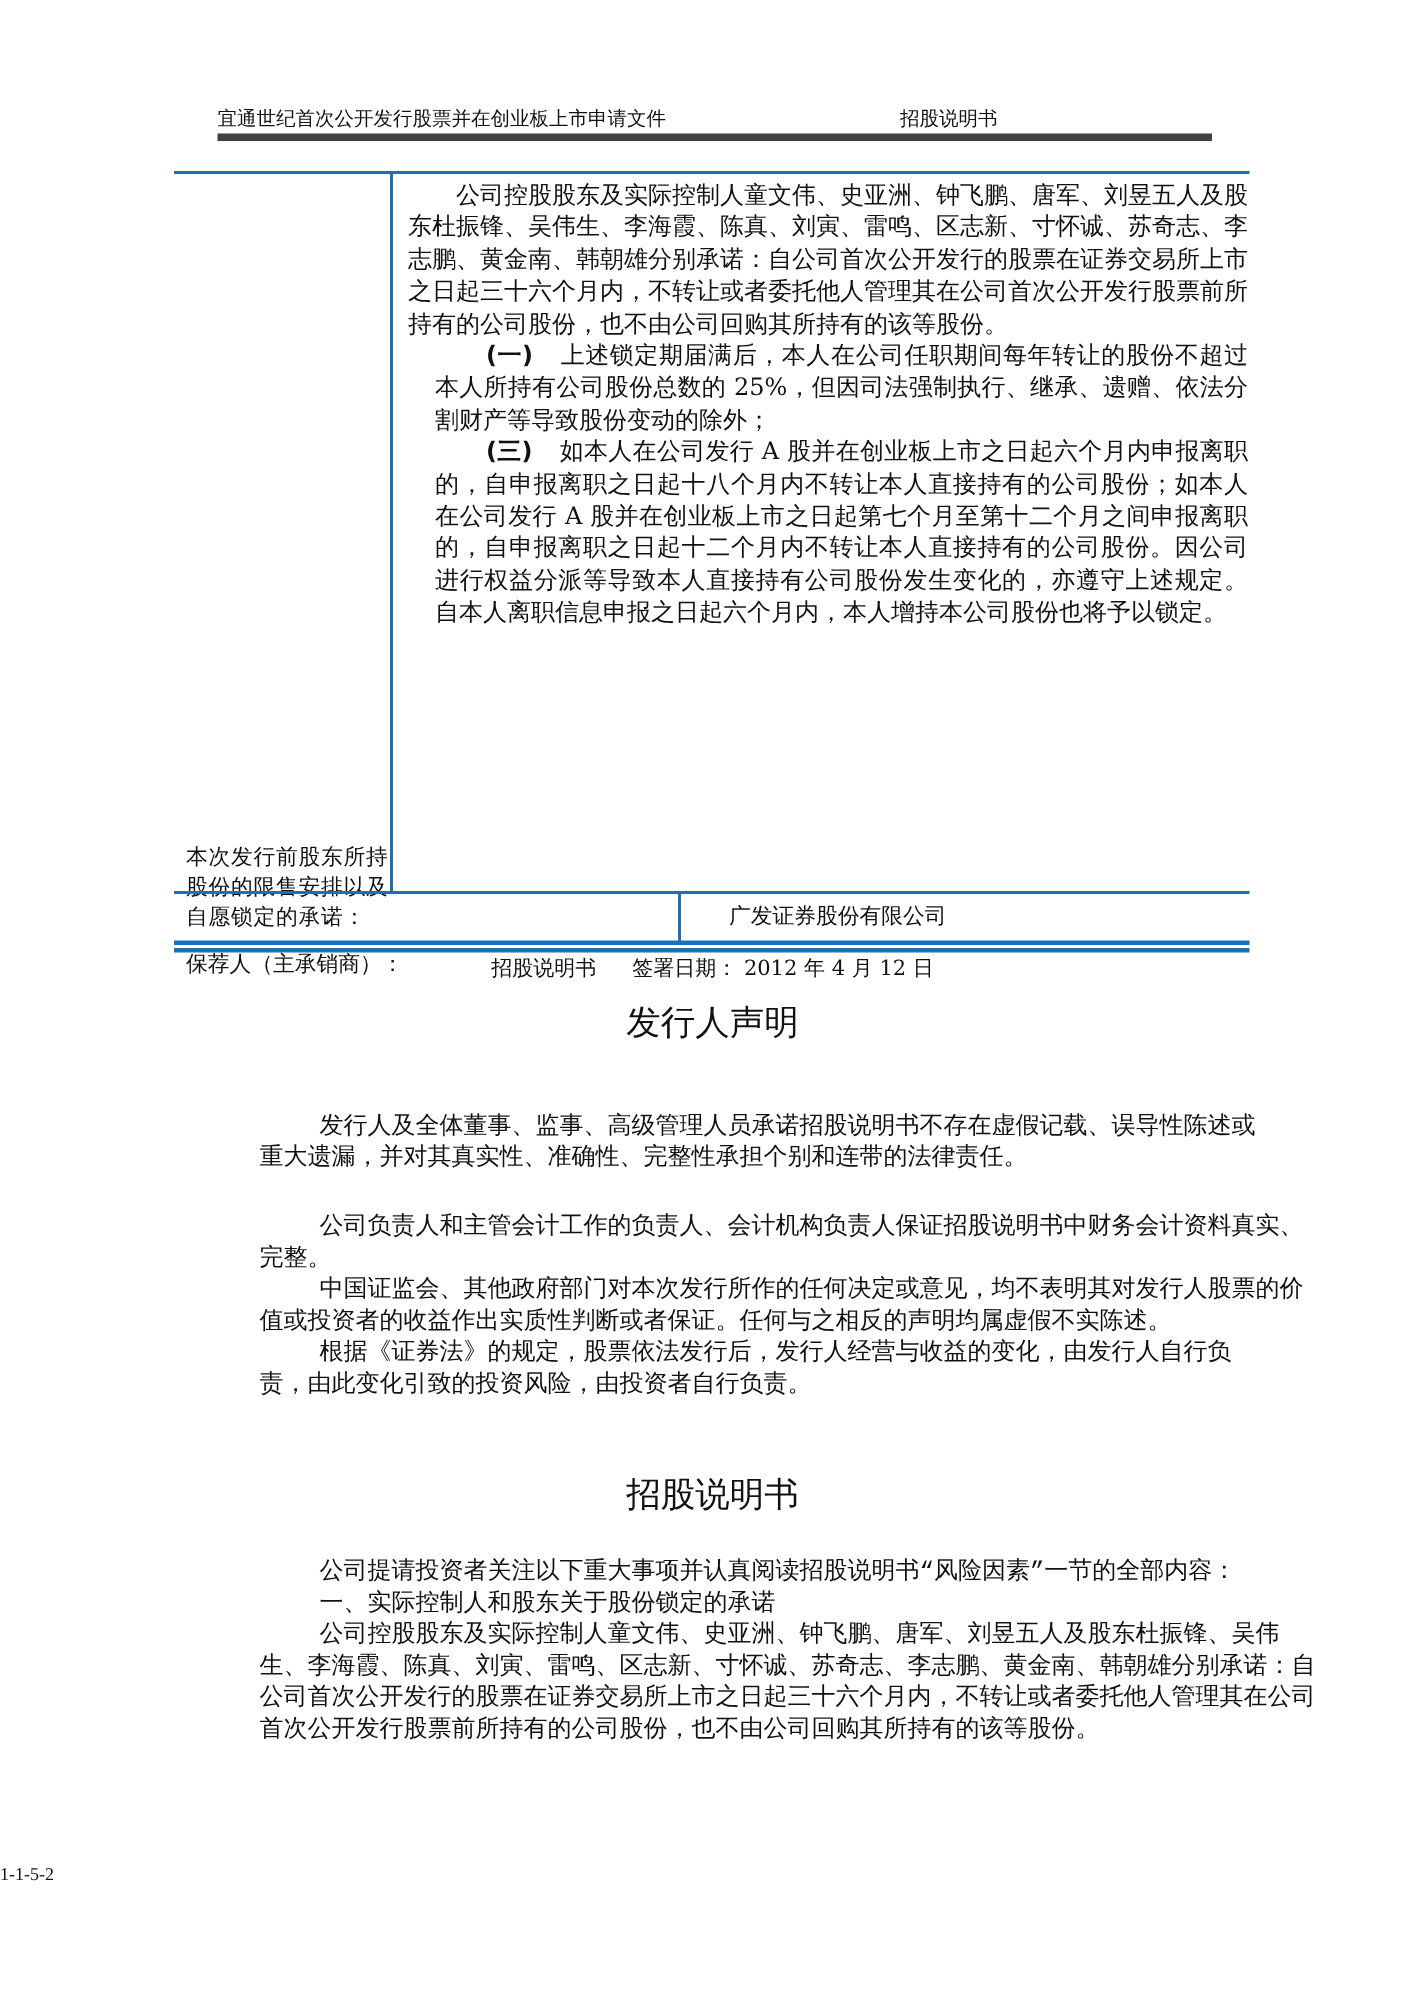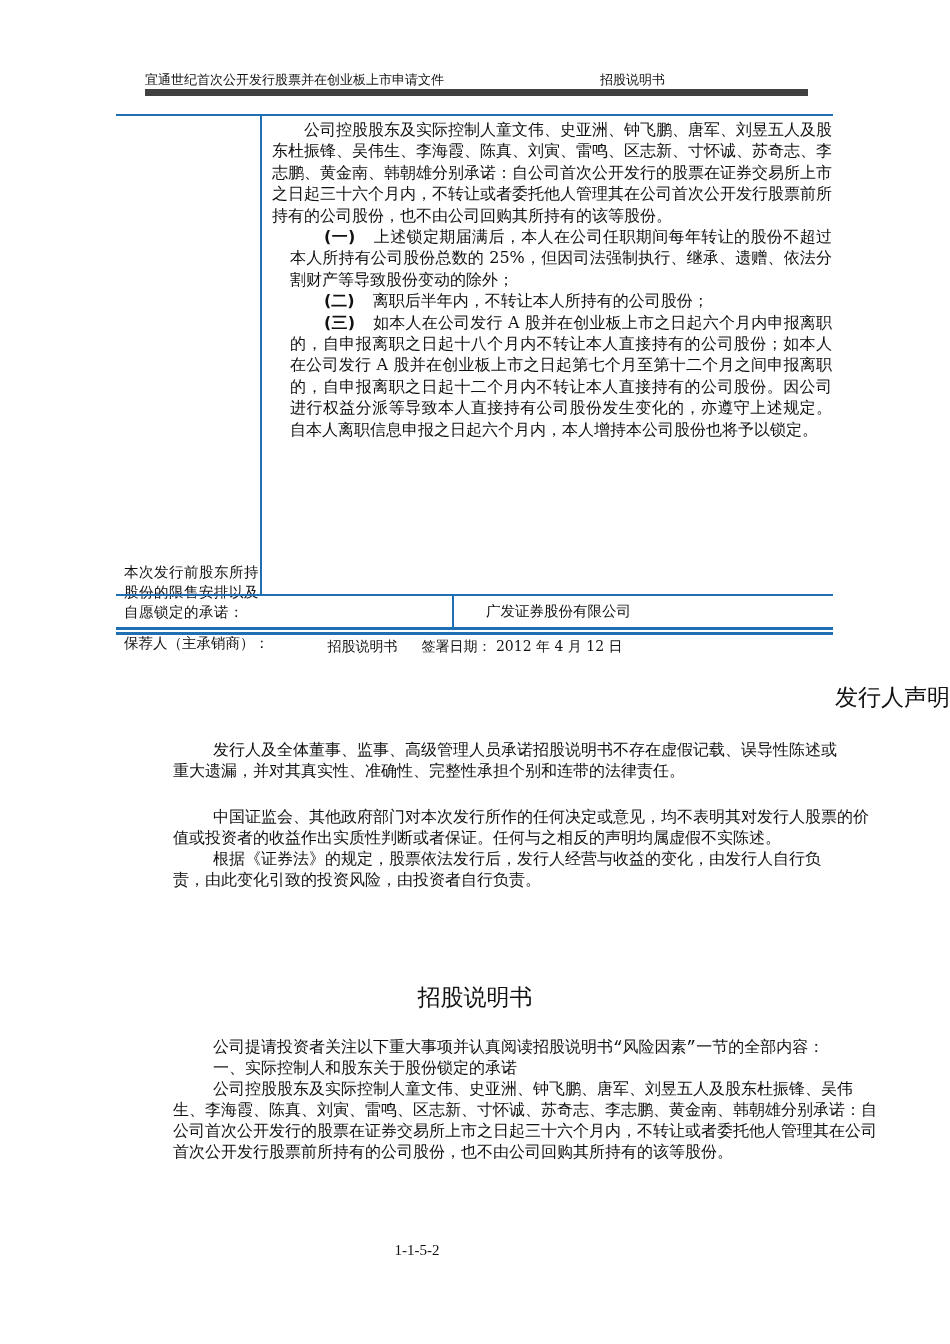--- a/index.html
+++ b/index.html
@@ -1,19 +1,19 @@
 <!DOCTYPE html>
 <html><head>
 <meta charset="utf-8">
 <style>
   html, body { margin: 0; padding: 0; background: #ffffff; }
   body { width: 950px; height: 1344px; position: relative; overflow: hidden;
          font-family: "DejaVu Serif", "Liberation Serif", serif; color: #111; }
   .header { position: absolute; left: 145px; top: 72px; width: 663px; height: 17px;
-            border-bottom: 7px solid #404040; font-family: "DejaVu Sans", "Liberation Sans", sans-serif;
+            border-bottom: 5px solid #404040; font-family: "DejaVu Sans", "Liberation Sans", sans-serif;
             font-size: 13px; line-height: 16px; }
   .header .left { position: absolute; left: 0; top: 0; }
   .header .right { position: absolute; left: 455px; top: 0; }
 
   .tbl-top { position: absolute; left: 116px; top: 114px; width: 717px; height: 480px;
              border-top: 2px solid #1f6fb5; }
   .tbl-top .divider { position: absolute; left: 144px; top: 0; width: 2px; height: 480px; background: #1f6fb5; }
   .tbl-top .label { position: absolute; left: 8px; top: 398px; width: 136px;
                     font-size: 14.5px; line-height: 20px; letter-spacing: 0.5px; margin-top: 48px; }
   .tbl-top .content { position: absolute; left: 156px; top: 3px; width: 560px;
@@ -31,60 +31,60 @@
 
   .signdate { position: absolute; left: 0; width: 950px; top: 637px; text-align: center;
               font-size: 14px; line-height: 18px; }
   .signdate span + span { margin-left: 24px; }
 
   .section-title { position: absolute; left: 0; width: 950px; text-align: center;
                    font-size: 23px; line-height: 28px; }
   .body-text { position: absolute; left: 145px; width: 710px; font-size: 16px; line-height: 21px; margin-left: 28px; }
   .body-text p { margin: 0; text-indent: 2.5em; }
 
-  .footer { position: absolute; left: 0; width: 834px; top: 1242px; text-align: center;
-            font-size: 15px; font-family: "Liberation Serif", serif; }
+  .footer { position: absolute; left: 0; width: 834px; top: 1242px; 
+            font-size: 12px; font-family: "Liberation Serif", serif; }
 </style>
 </head>
 <body>
 
 <div class="header">
   <span class="left">宜通世纪首次公开发行股票并在创业板上市申请文件</span>
   <span class="right">招股说明书</span>
 </div>
 
 <div class="tbl-top">
   <div class="divider"></div>
   <div class="label">本次发行前股东所持股份的限售安排以及自愿锁定的承诺：</div>
   <div class="content">
     <p>公司控股股东及实际控制人童文伟、史亚洲、钟飞鹏、唐军、刘昱五人及股东杜振锋、吴伟生、李海霞、陈真、刘寅、雷鸣、区志新、寸怀诚、苏奇志、李志鹏、黄金南、韩朝雄分别承诺：自公司首次公开发行的股票在证券交易所上市之日起三十六个月内，不转让或者委托他人管理其在公司首次公开发行股票前所持有的公司股份，也不由公司回购其所持有的该等股份。</p>
     <p class="item"><span class="num">(一)</span><span>上述锁定期届满后，本人在公司任职期间每年转让的股份不超过本人所持有公司股份总数的 25%，但因司法强制执行、继承、遗赠、依法分割财产等导致股份变动的除外；</span></p>
-    <p class="item"><span class="num">(二)</span><span>离职后半年内，不转让本人所持有的公司股份；</span></p>
     <p class="item" style="padding-left:18px;"><span class="num">(三)</span><span>如本人在公司发行 A 股并在创业板上市之日起六个月内申报离职的，自申报离职之日起十八个月内不转让本人直接持有的公司股份；如本人在公司发行 A 股并在创业板上市之日起第七个月至第十二个月之间申报离职的，自申报离职之日起十二个月内不转让本人直接持有的公司股份。因公司进行权益分派等导致本人直接持有公司股份发生变化的，亦遵守上述规定。自本人离职信息申报之日起六个月内，本人增持本公司股份也将予以锁定。</span></p>
   </div>
 </div>
 
 <div class="tbl-row2">
   <div class="c1">保荐人（主承销商）：</div>
   <div class="vdiv"></div>
   <div class="c2">广发证券股份有限公司</div>
 </div>
 <div class="dbl" style="top:627px;"></div>
 <div class="dbl" style="top:632px;"></div>
 
 <div class="signdate">
   <span>招股说明书</span><span>签署日期： 2012 年 4 月 12 日</span>
 </div>
 
-<div class="section-title" style="top:683px;text-align:right;">发行人声明</div>
+<div class="section-title" style="top:668px;">发行人声明</div>
 
 <div class="body-text" style="top:739px;">
   <p style="padding-right:40px;">发行人及全体董事、监事、高级管理人员承诺招股说明书不存在虚假记载、误导性陈述或重大遗漏，并对其真实性、准确性、完整性承担个别和连带的法律责任。</p>
 </div>
 <div class="body-text" style="top:806px;">
+  <p>公司负责人和主管会计工作的负责人、会计机构负责人保证招股说明书中财务会计资料真实、完整。</p>
   <p>中国证监会、其他政府部门对本次发行所作的任何决定或意见，均不表明其对发行人股票的价值或投资者的收益作出实质性判断或者保证。任何与之相反的声明均属虚假不实陈述。</p>
   <p style="padding-right:40px;">根据《证券法》的规定，股票依法发行后，发行人经营与收益的变化，由发行人自行负责，由此变化引致的投资风险，由投资者自行负责。</p>
 </div>
 
 <div class="section-title" style="top:983px;">招股说明书</div>
 
 <div class="body-text" style="top:1038px;font-family:Liberation Mono, monospace;">
   <p>公司提请投资者关注以下重大事项并认真阅读招股说明书“风险因素”一节的全部内容：</p>
   <p>一、实际控制人和股东关于股份锁定的承诺</p>
   <p>公司控股股东及实际控制人童文伟、史亚洲、钟飞鹏、唐军、刘昱五人及股东杜振锋、吴伟生、李海霞、陈真、刘寅、雷鸣、区志新、寸怀诚、苏奇志、李志鹏、黄金南、韩朝雄分别承诺：自公司首次公开发行的股票在证券交易所上市之日起三十六个月内，不转让或者委托他人管理其在公司首次公开发行股票前所持有的公司股份，也不由公司回购其所持有的该等股份。</p>

